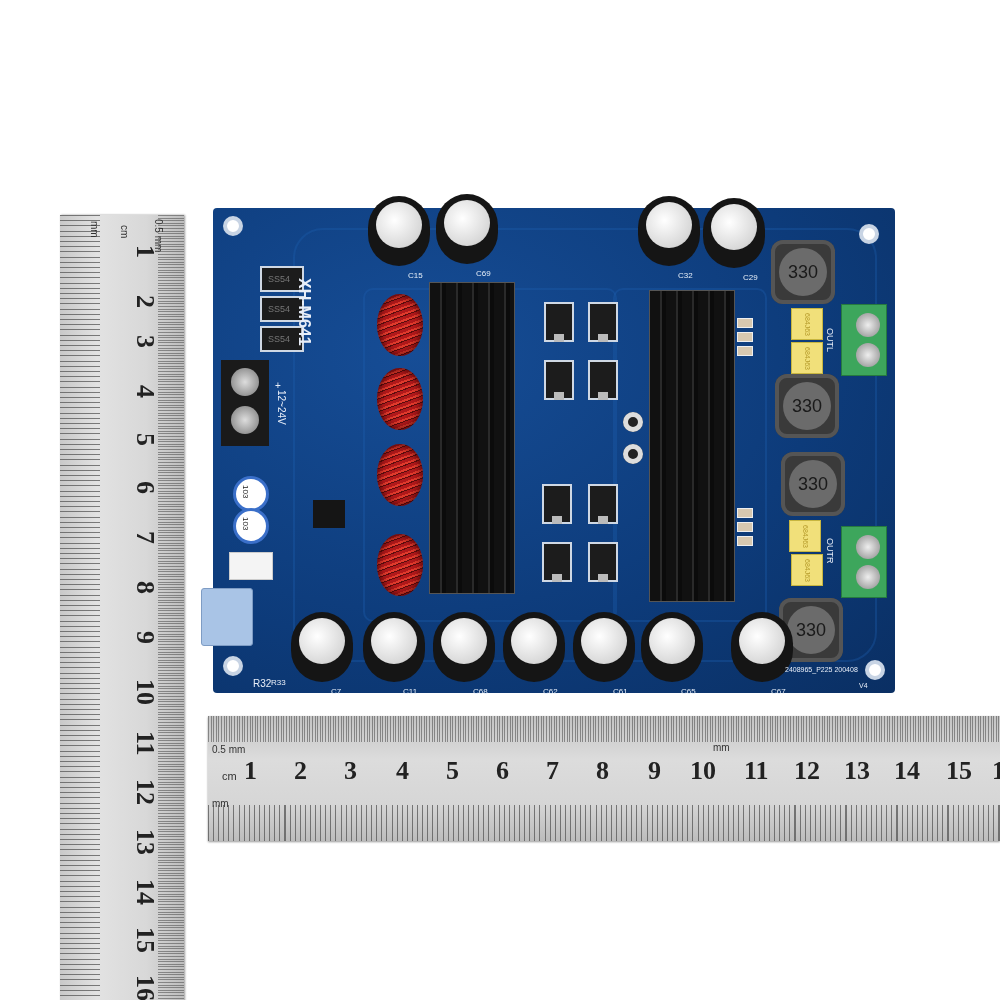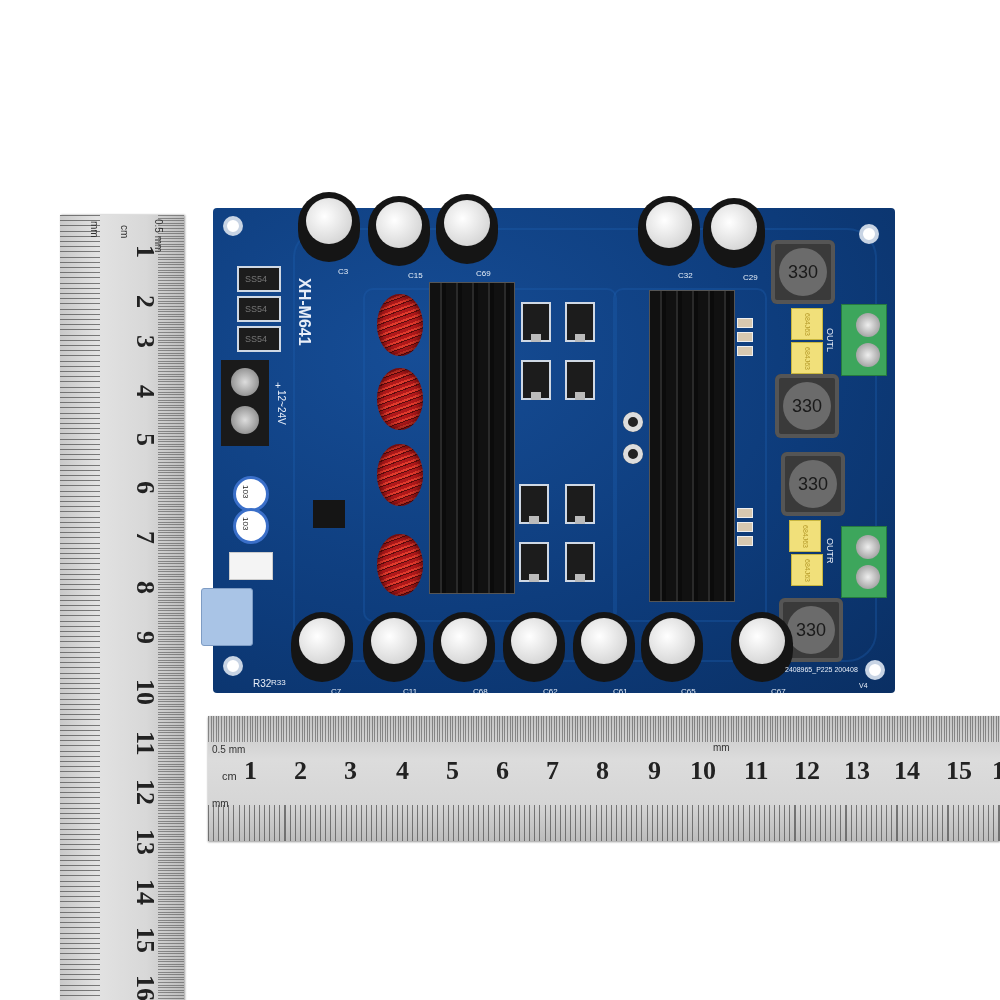--- a/index.html
+++ b/index.html
@@ -24,24 +24,24 @@
   
   .board{left:213px;top:208px;width:682px;height:485px;background:#0d3b7a;border-radius:4px;
     background-image:radial-gradient(ellipse at 30% 30%,#164d96 0%,#0d3b7a 60%,#0a2f63 100%);}
   .trace{position:absolute;border:2px solid #1e5fb0;opacity:.8;}
   .hole{position:absolute;width:20px;height:20px;border-radius:50%;background:#fff;border:4px solid #c8d4e4;box-sizing:border-box;}
   .cap{position:absolute;width:62px;height:70px;border-radius:50%/45%;background:#151515;}
   .cap .top{position:absolute;left:8px;top:6px;width:46px;height:46px;border-radius:50%;background:radial-gradient(circle at 40% 40%,#ffffff,#d8d8d8 70%,#aaa);}
   .cap .lab{position:absolute;bottom:-14px;left:40px;font-size:8px;color:#e6eef8;}
   .toroid{position:absolute;width:46px;height:62px;border-radius:50%;background:repeating-linear-gradient(160deg,#b1191b 0 3px,#e03a2c 3px 5px,#5a0d0d 5px 6px);box-shadow:inset 0 0 8px #300;}
   .heatsink{position:absolute;background:repeating-linear-gradient(90deg,#111 0 10px,#2a2a2a 10px 12px,#0b0b0b 12px 16px);border:1px solid #555;}
-  .ic{position:absolute;background:#1c1c1c;border:2px solid #cfd8e4;box-sizing:border-box;}
+  .ic{position:absolute;background:#1c1c1c;border:2px solid #cfd8e4;box-sizing:border-box;margin-left:23px;}
   .ic .tab{position:absolute;left:8px;right:8px;bottom:-2px;height:8px;background:#bbb;}
   .smd{position:absolute;width:14px;height:8px;background:#d7c8b0;border:1px solid #eee;}
-  .ind{position:absolute;width:64px;height:64px;background:#3a3a3a;border-radius:6px;box-shadow:inset 0 0 0 4px #555;}
+  .ind{position:absolute;width:64px;height:64px;background:#3a3a3a;border-radius:12px;box-shadow:inset 0 0 0 4px #555;}
   .ind .core{position:absolute;left:8px;top:8px;width:48px;height:48px;border-radius:50%;background:#6b6b6b;font-size:18px;color:#1a1a1a;display:flex;align-items:center;justify-content:center;font-family:"Liberation Sans",sans-serif;}
   .ycap{position:absolute;width:30px;height:30px;background:#f1e07a;border:1px solid #c8b640;color:#b59a2a;font-size:7px;writing-mode:vertical-rl;display:flex;align-items:center;justify-content:center;}
   .term{position:absolute;width:44px;height:70px;background:#3da65c;border:1px solid #267a3f;}
   .term .screw{position:absolute;left:14px;width:24px;height:24px;border-radius:50%;background:radial-gradient(circle,#eee,#888);}
   .silk{position:absolute;color:#e8eef8;font-size:9px;white-space:nowrap;}
 </style>
 </head>
 <body>
 
 <div class="abs vruler">
@@ -97,24 +97,20 @@
 
   <div class="trace" style="left:80px;top:20px;width:580px;height:430px;border-radius:30px;opacity:.35"></div>
   <div class="trace" style="left:150px;top:80px;width:250px;height:330px;border-radius:10px;opacity:.35"></div>
   <div class="trace" style="left:400px;top:80px;width:150px;height:330px;border-radius:10px;opacity:.35"></div>
 
   <div class="hole" style="left:10px;top:8px"></div>
   <div class="hole" style="left:646px;top:16px"></div>
   <div class="hole" style="left:10px;top:448px"></div>
   <div class="hole" style="left:652px;top:452px"></div>
 
-  <div class="cap" style="left:85px;top:-16px">
-      <div class="top"></div>
-      <span class="lab">C3</span>
-    </div>
   <div class="cap" style="left:155px;top:-12px">
       <div class="top"></div>
       <span class="lab">C15</span>
     </div>
   <div class="cap" style="left:223px;top:-14px">
       <div class="top"></div>
       <span class="lab">C69</span>
     </div>
   <div class="cap" style="left:425px;top:-12px">
       <div class="top"></div>

